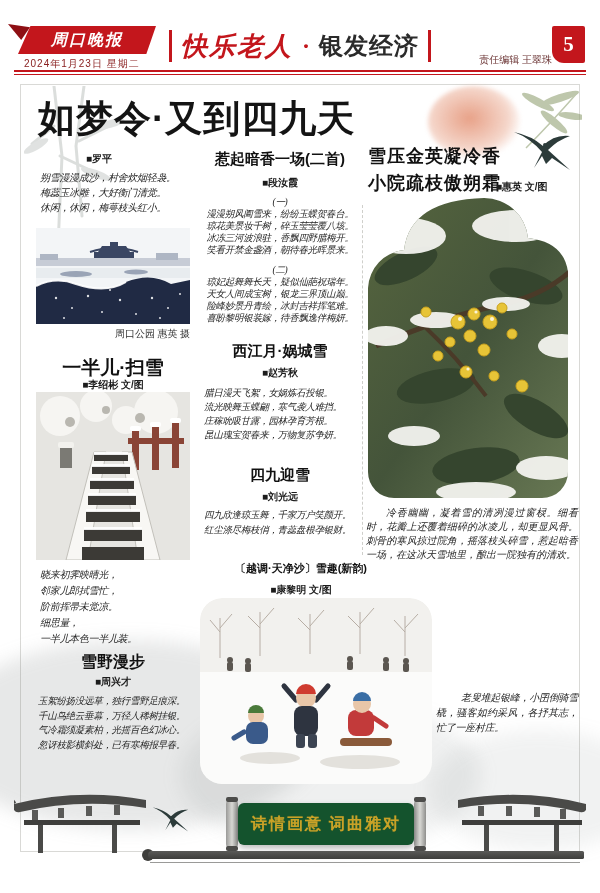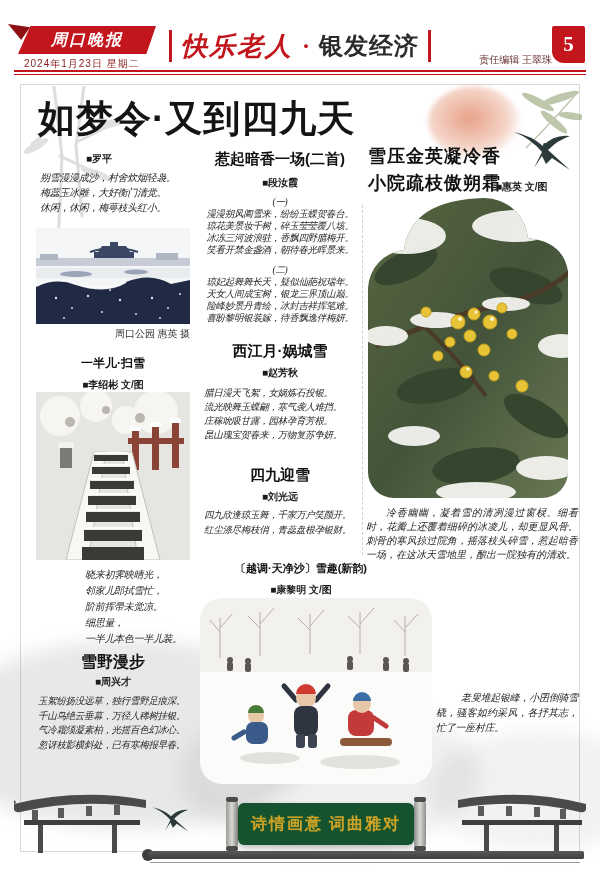--- a/index.html
+++ b/index.html
@@ -163,21 +163,21 @@
         <circle cx="132" cy="80" r="1"></circle>
         <circle cx="144" cy="66" r="1"></circle>
       <circle cx="28" cy="90" r="1"></circle>
         <circle cx="74" cy="62" r="1"></circle>
         <circle cx="124" cy="90" r="1"></circle>
     </g>
     <path d="M0 58 Q20 48 40 56 Q70 66 90 54" stroke="#ffffff" stroke-width="2" fill="none" opacity=".9"></path>
   </svg>
   <div class="abs caption" style="left:36px; top:327px; width:154px; text-align:right;">周口公园 惠英 摄</div>
 
-  <div class="abs sec-title t-center" style="left:36px; top:355px; width:154px; font-size:12px;">一半儿·扫雪</div>
+  <div class="abs sec-title t-center" style="left:36px; top:355px; width:154px; font-size:19px;">一半儿·扫雪</div>
   <div class="abs author t-center" style="left:36px; top:378px; width:154px;">■李绍彬 文/图</div>
 
   <svg class="abs" style="left:36px; top:392px;" width="154" height="168" viewBox="0 0 154 168">
     <rect width="154" height="168" fill="#e6e5e1"></rect>
     <g fill="#f6f5f2">
       <circle cx="24" cy="24" r="20"></circle>
         <circle cx="60" cy="14" r="16"></circle>
         <circle cx="120" cy="20" r="22"></circle>
         <circle cx="90" cy="28" r="14"></circle>
     </g>
@@ -216,21 +216,21 @@
         <rect x="56" y="72" width="38" height="3"></rect>
       <rect x="54" y="86" width="44" height="3"></rect>
         <rect x="52" y="101" width="48" height="3"></rect>
       <rect x="50" y="117" width="54" height="3"></rect>
         <rect x="48" y="135" width="58" height="3"></rect>
     </g>
     <rect x="24" y="54" width="12" height="22" fill="#7b7a74"></rect>
       <rect x="22" y="50" width="16" height="6" rx="2" fill="#f3f2ee"></rect>
   </svg>
 
-  <div class="abs poem" style="left:40px; top:567px; line-height:16px;margin-left:45px;">
+  <div class="abs poem" style="left:40px; top:567px; line-height:16px;">
     <div>晓来初霁映晴光，</div>
     <div>邻家儿郎拭雪忙，</div>
     <div>阶前挥帚未觉凉。</div>
     <div>细思量，</div>
     <div>一半儿本色一半儿装。</div>
   </div>
 
   <div class="abs sec-title t-center" style="left:36px; top:652px; width:154px; font-size:16px;">雪野漫步</div>
   <div class="abs author t-center" style="left:36px; top:675px; width:154px;">■周兴才</div>
   <div class="abs poem" style="left:38px; top:694px; line-height:14.5px; font-size:9.5px;">

